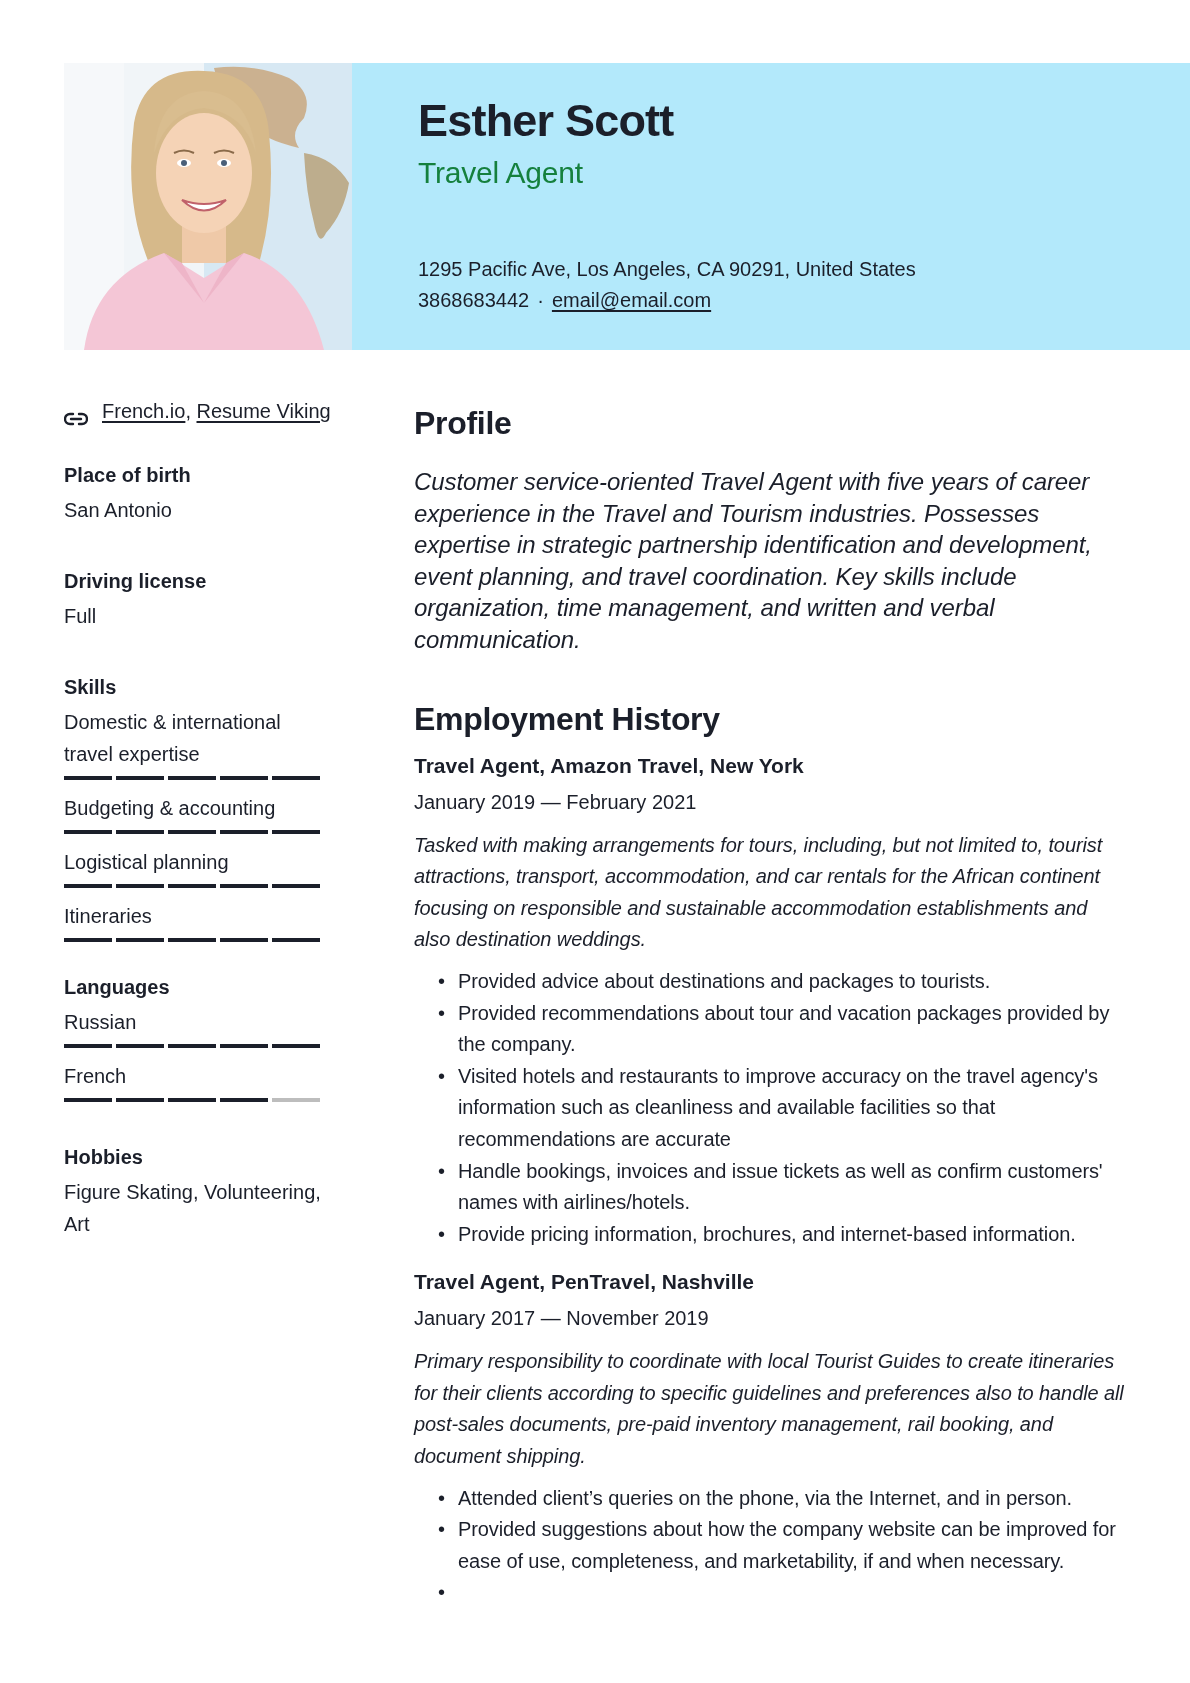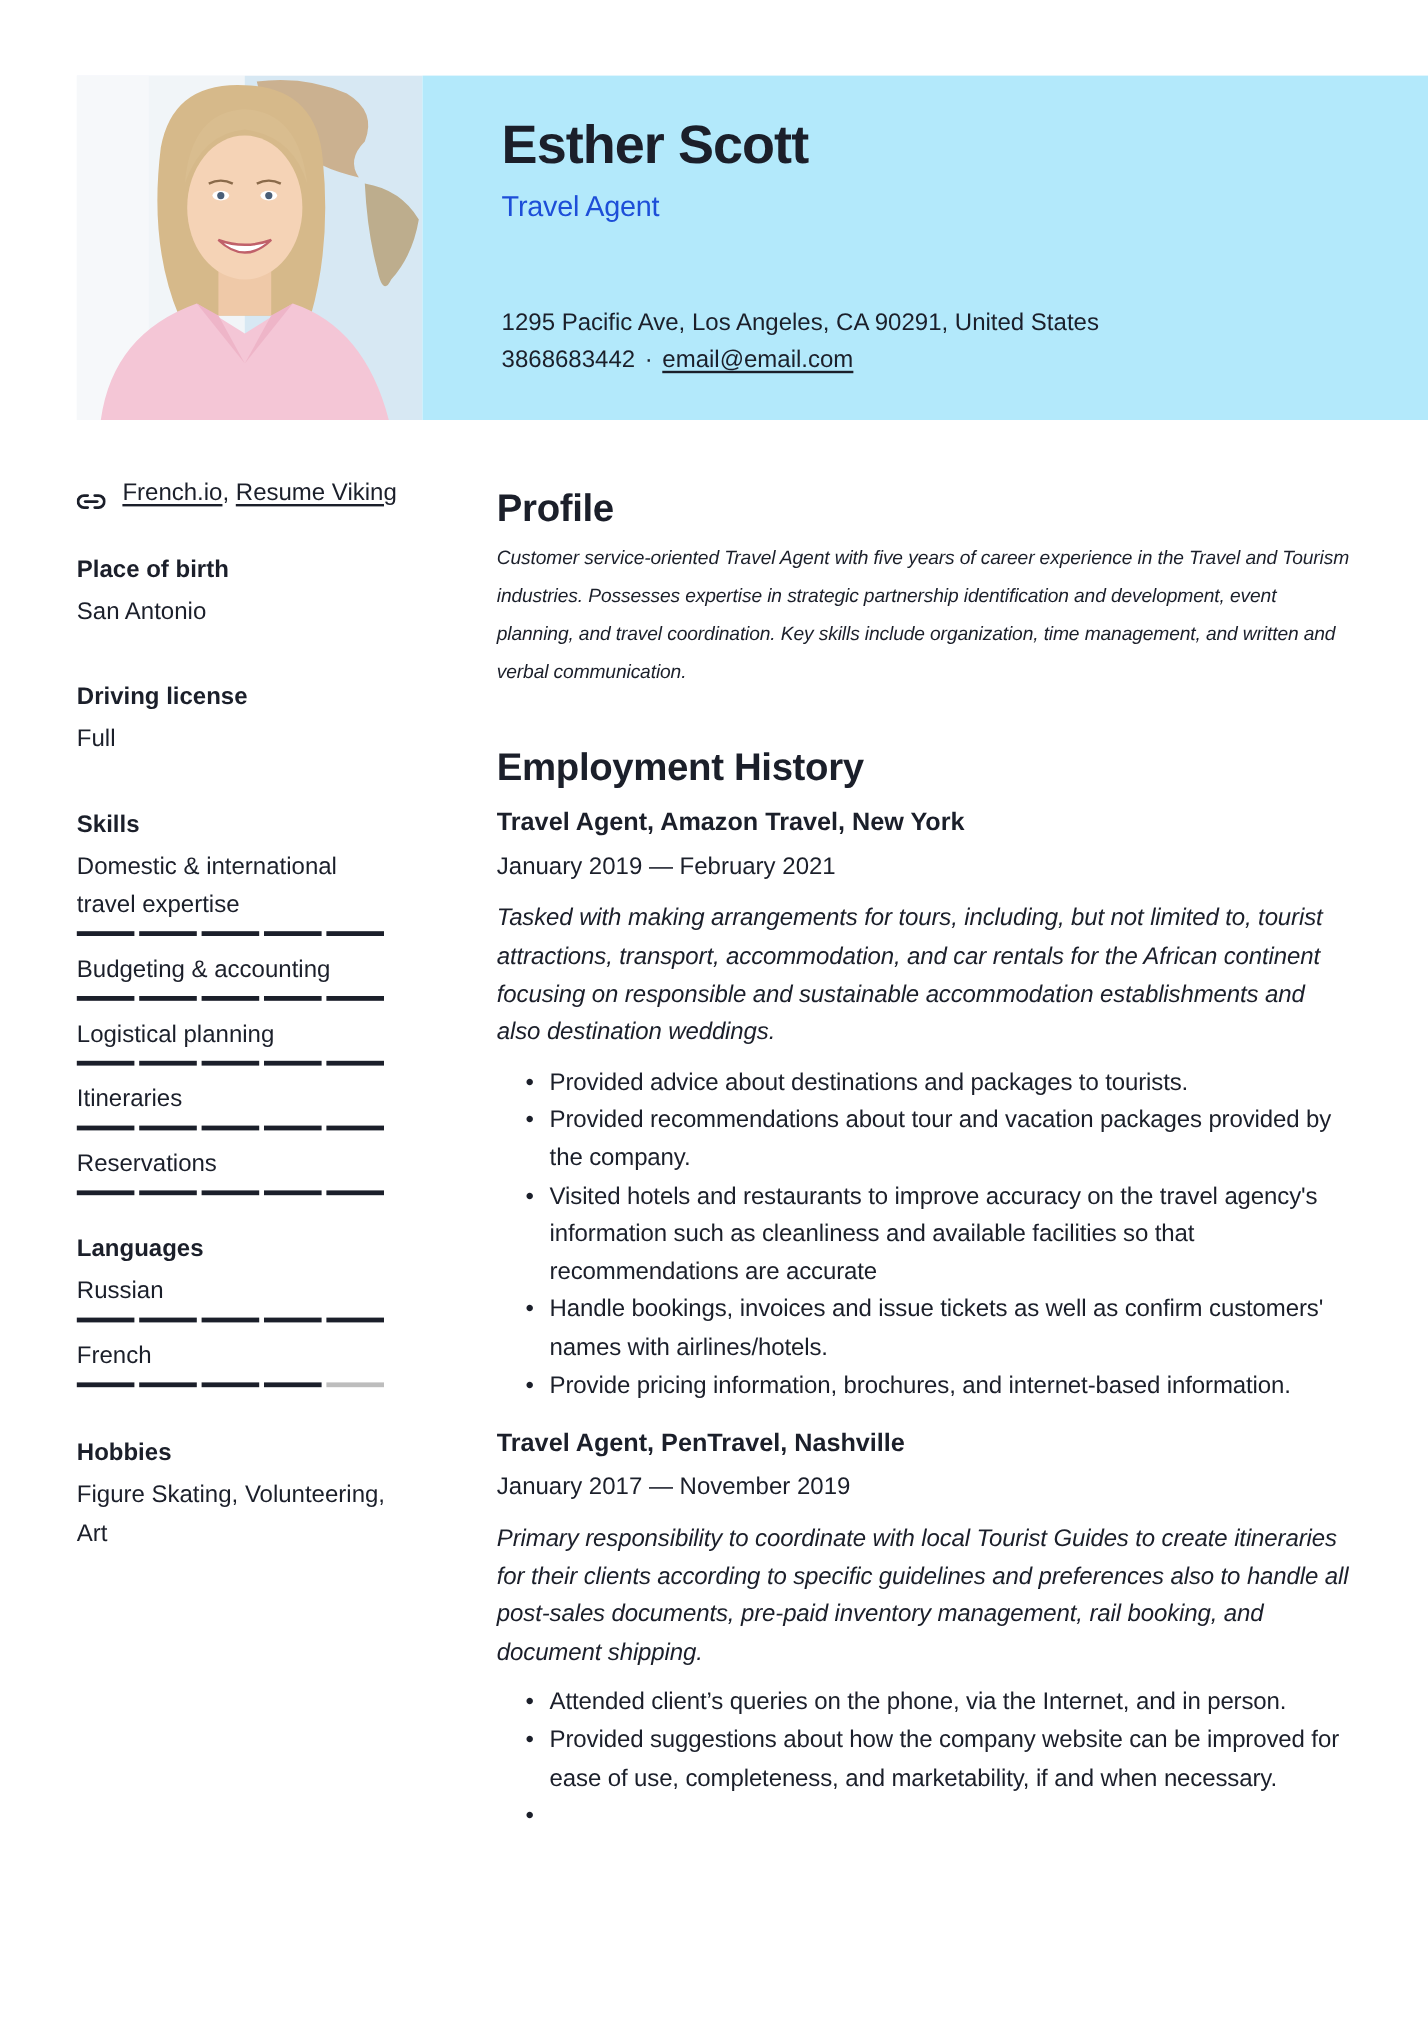--- a/index.html
+++ b/index.html
@@ -19,21 +19,21 @@
     position: absolute; left: 352px; top: 63px; width: 898px; height: 287px;
     background: #b3e9fb;
   }
   .name {
     position: absolute; left: 66px; top: 30px;
     font-size: 45px; font-weight: bold; letter-spacing: -0.8px; line-height: 56px;
     color: #1b1f2a;
   }
   .job-title {
     position: absolute; left: 66px; top: 90px;
-    font-size: 24px; line-height: 40px; color: #1d4ed8; letter-spacing: -0.2px;
+    font-size: 30px; line-height: 40px; color: #15803d; letter-spacing: -0.2px;
   }
   .address {
     position: absolute; left: 66px; top: 191px;
     font-size: 20px; line-height: 30px; color: #1b1f2a;
   }
   .contact-line {
     position: absolute; left: 66px; top: 222px;
     font-size: 20px; line-height: 30px; color: #1b1f2a;
   }
   .contact-line .sep { margin: 0 8px; }
@@ -49,21 +49,21 @@
   .skill { margin-top: 4px; }
   .skill-name { font-size: 20px; line-height: 32px; }
   .meter { display: flex; gap: 4px; margin-top: 6px; margin-bottom: 12px; height: 4px; }
   .seg { width: 48px; height: 4px; background: #1b1f2a; }
   .seg.off { background: #bdbdbd; }
 
   
   .main { position: absolute; left: 414px; top: 404px; width: 712px; }
   .section-title { font-size: 32px; font-weight: bold; line-height: 38px; letter-spacing: -0.3px; }
   .profile-text {
-    font-size: 16px; line-height: 31.6px; font-style: italic; margin-top: 8px; letter-spacing: -0.1px;
+    font-size: 24px; line-height: 31.6px; font-style: italic; margin-top: 24px; letter-spacing: -0.1px;
   }
   .emp-title-h { margin-top: 44px; }
   .job { margin-top: 12px; }
   .job + .job { margin-top: 16px; }
   .job-heading { font-size: 21px; font-weight: bold; line-height: 32px; }
   .job-dates { font-size: 20px; line-height: 32px; margin-top: 4px; }
   .job-desc { font-size: 20px; line-height: 31.6px; font-style: italic; margin-top: 12px; letter-spacing: -0.1px; }
   .job-bullets { list-style: none; margin-top: 10px; }
   .job-bullets li {
     position: relative; padding-left: 44px; font-size: 20px; line-height: 31.6px; letter-spacing: -0.1px;
@@ -165,30 +165,20 @@
           <div class="meter">
             <span class="seg"></span>
             <span class="seg"></span>
             <span class="seg"></span>
             <span class="seg"></span>
             <span class="seg"></span>
           </div>
         </div>
         <div class="skill">
           <div class="skill-name">Itineraries</div>
-          <div class="meter">
-            <span class="seg"></span>
-            <span class="seg"></span>
-            <span class="seg"></span>
-            <span class="seg"></span>
-            <span class="seg"></span>
-          </div>
-        </div>
-        <div class="skill">
-          <div class="skill-name">Reservations</div>
           <div class="meter">
             <span class="seg"></span>
             <span class="seg"></span>
             <span class="seg"></span>
             <span class="seg"></span>
             <span class="seg"></span>
           </div>
         </div>
       </div>
   </div>

